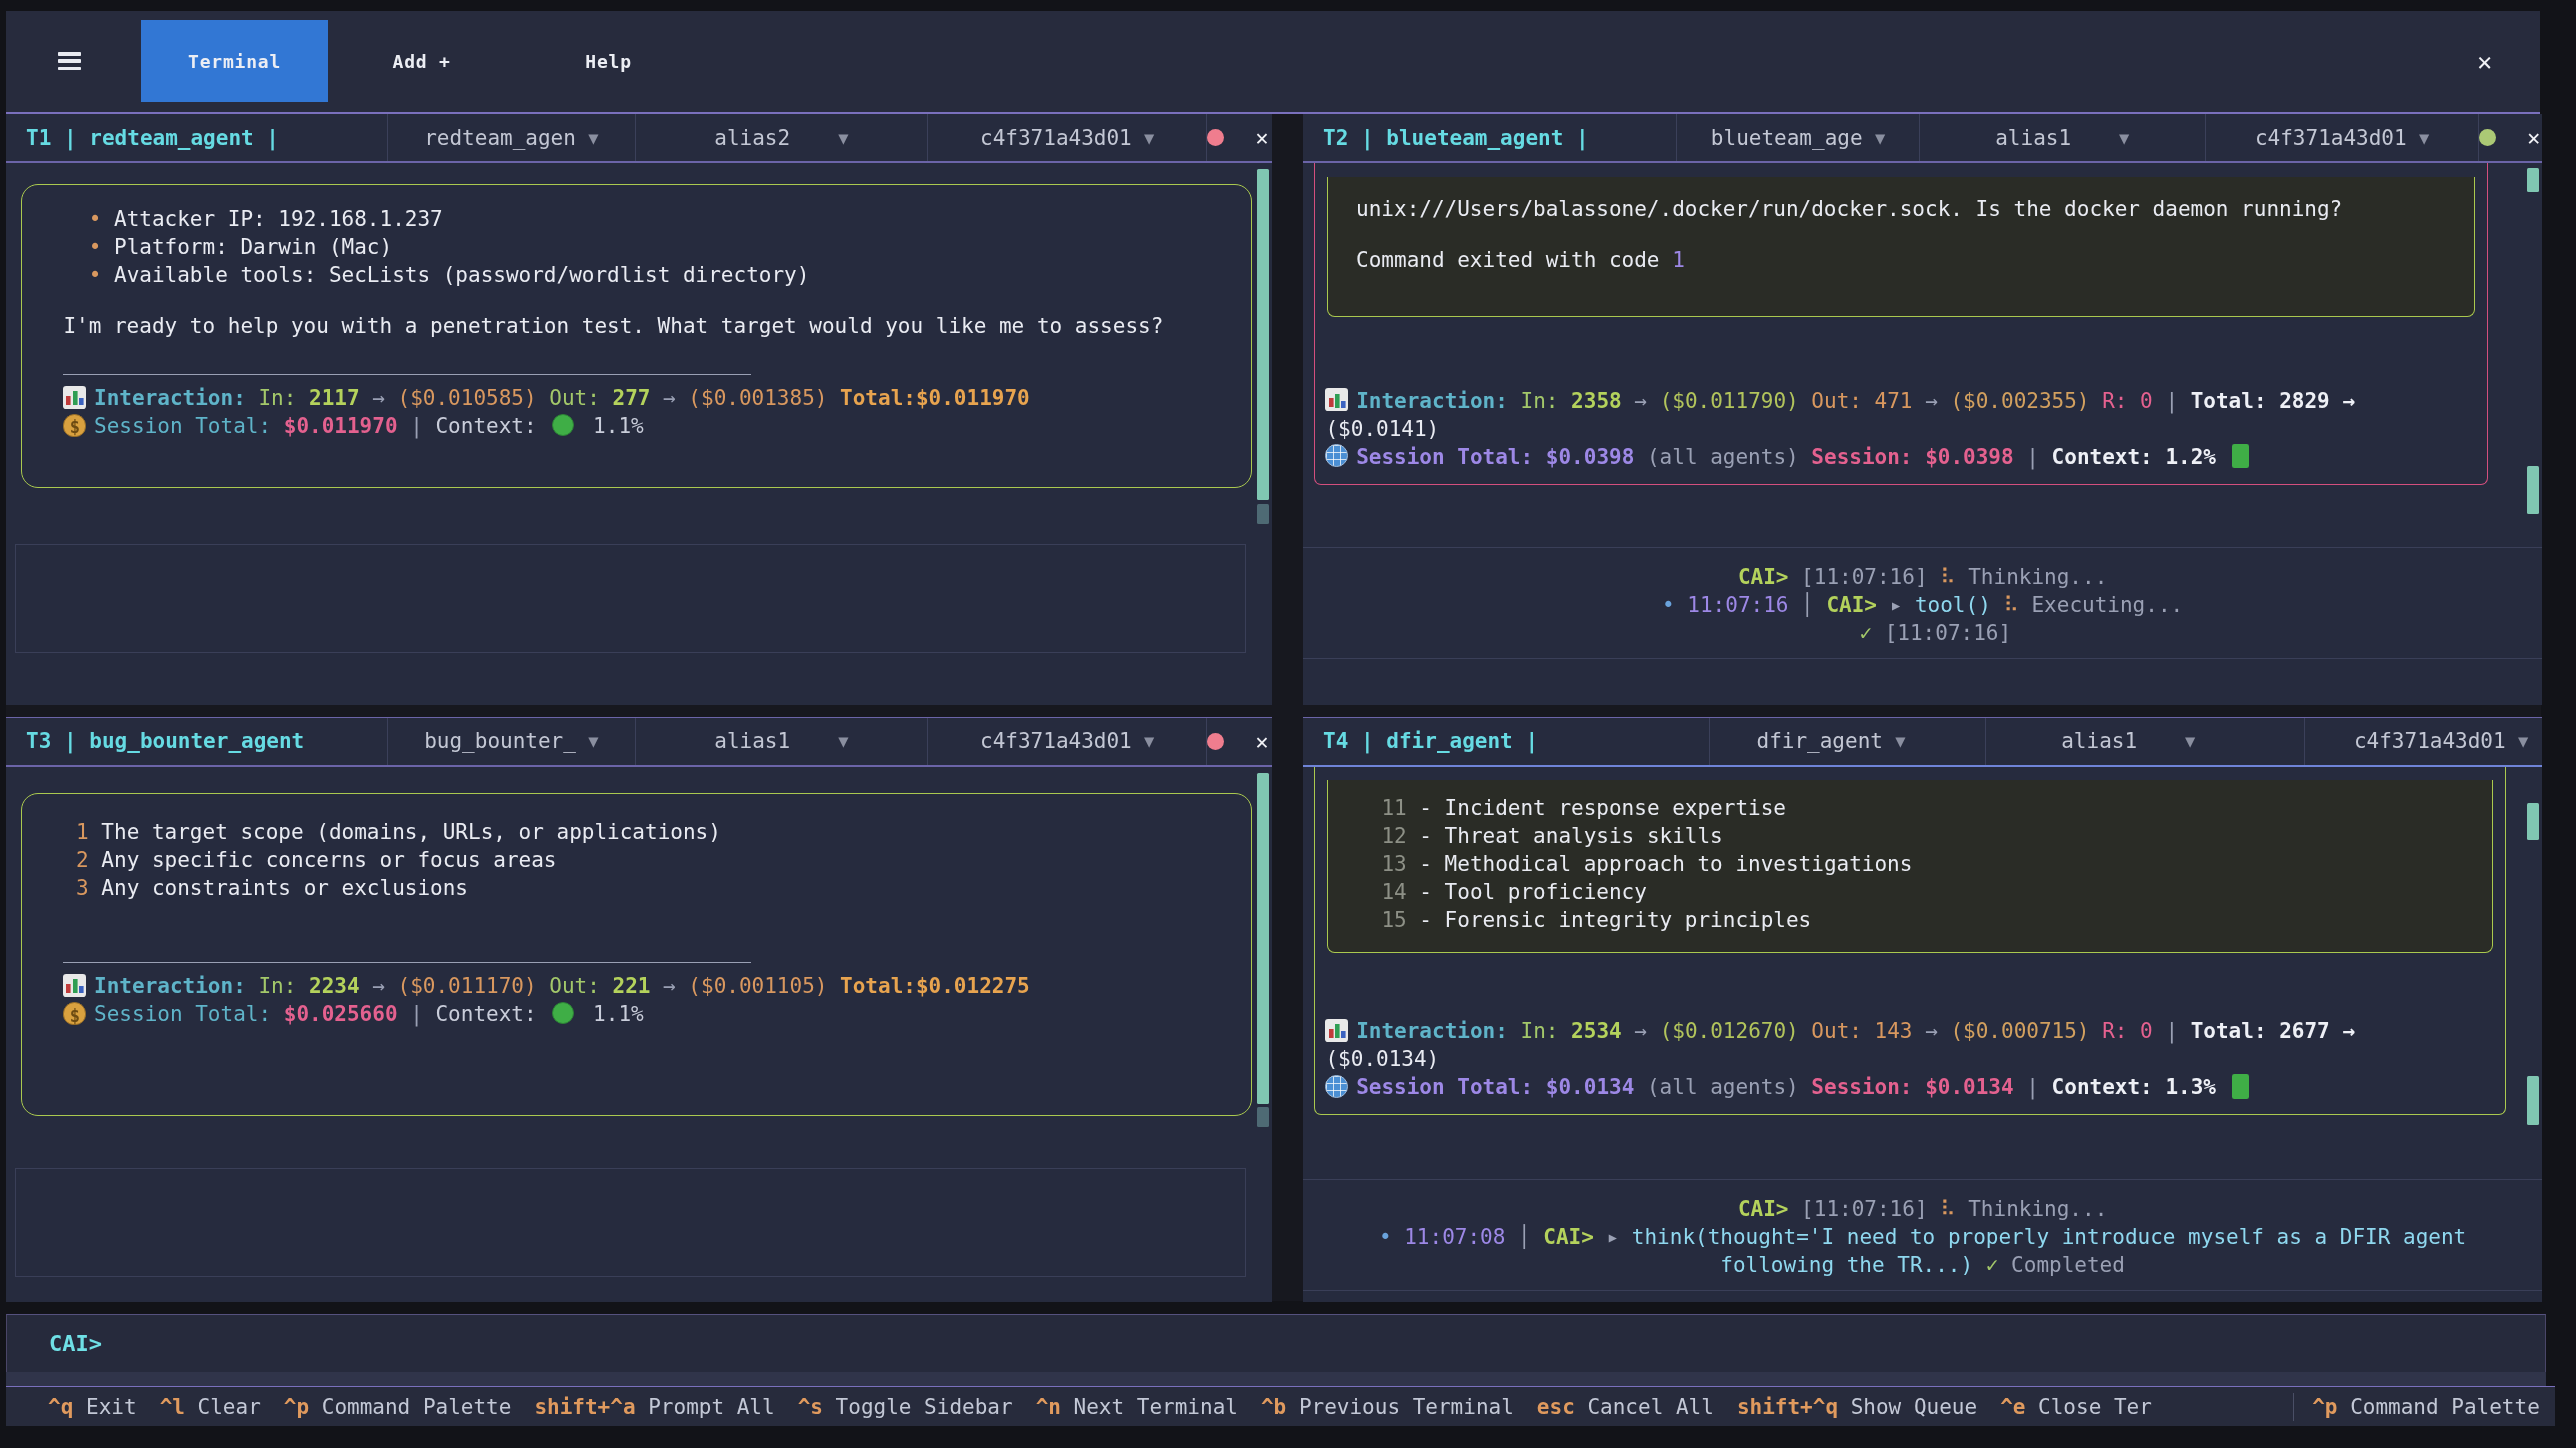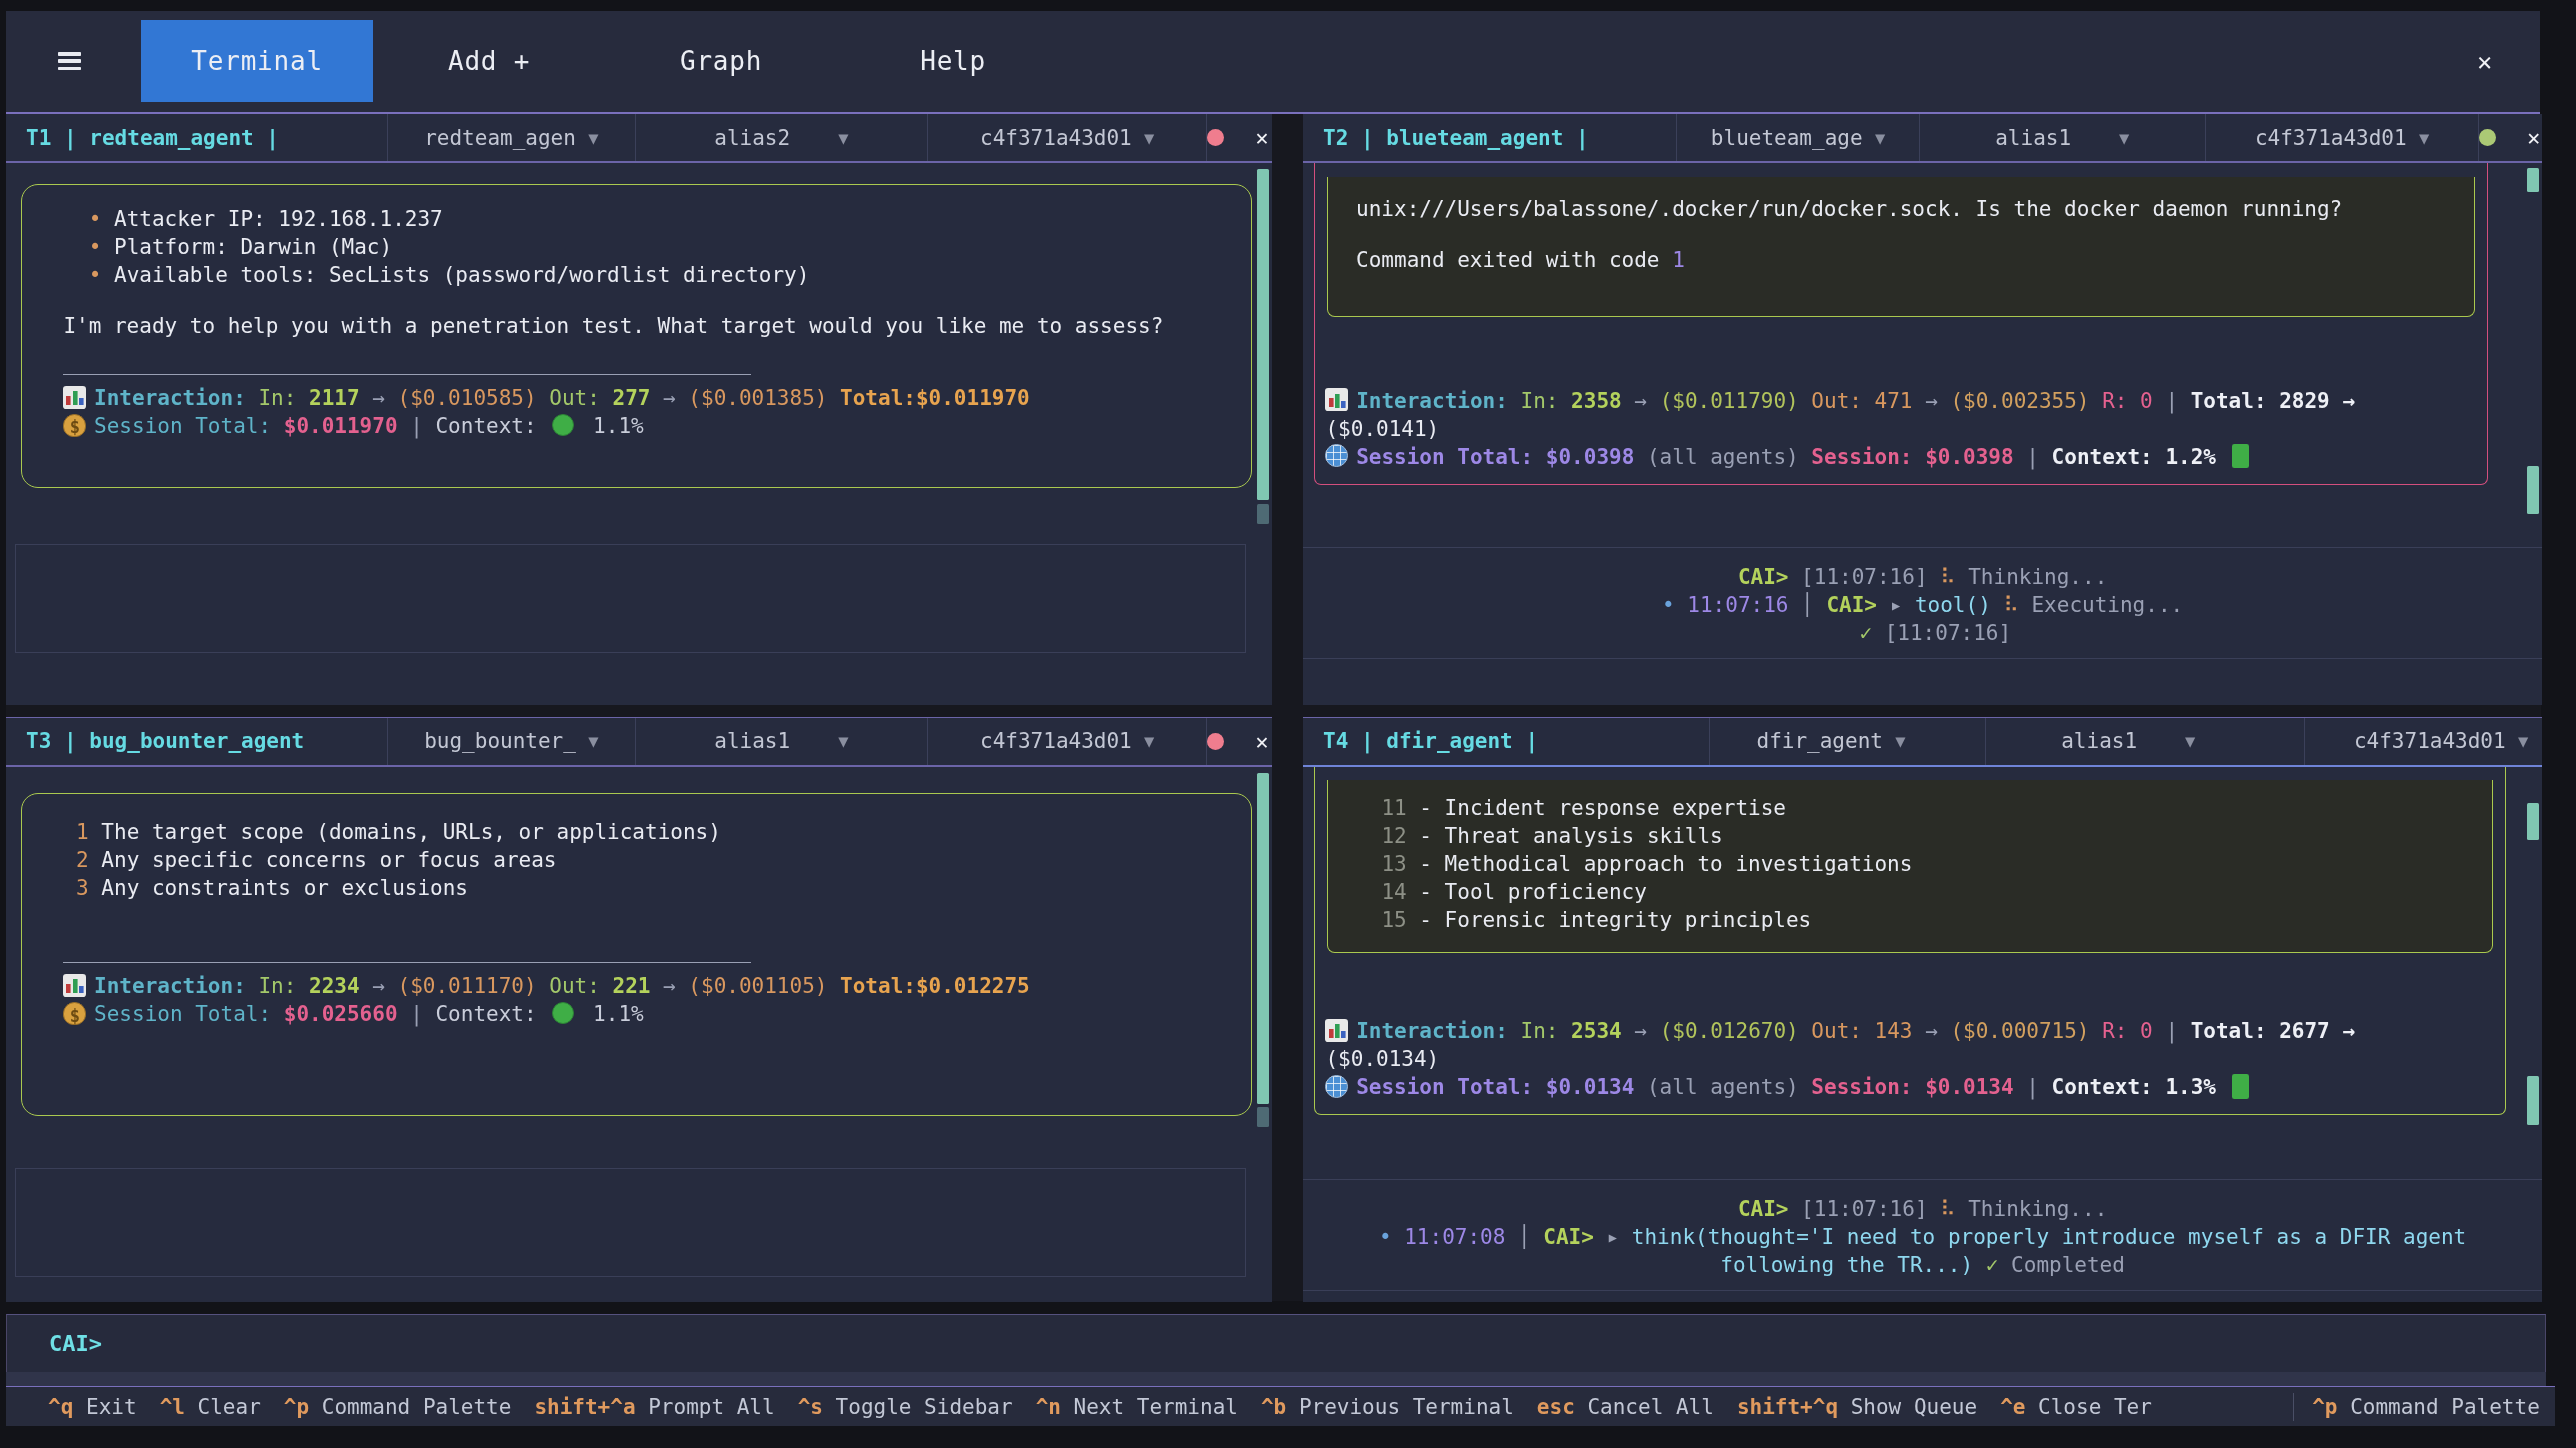--- a/index.html
+++ b/index.html
@@ -4,22 +4,22 @@
 <style>
   html,body{margin:0;padding:0;}
   body{width:2576px;height:1449px;position:relative;background:#121318;overflow:hidden;
        font-family:"DejaVu Sans Mono","Liberation Mono",monospace;color:#e9ebf2;}
   
   .navbar{position:absolute;left:6.1px;top:10.7px;width:2534px;height:101px;background:#272b3d;
           border-bottom:2.3px solid #7a70bd;display:flex;align-items:center;}
   .hamburger{width:23px;height:18.4px;margin-left:52px;display:flex;flex-direction:column;justify-content:space-between;cursor:pointer;}
   .hamburger span{display:block;height:3.8px;background:#e9ebf2;border-radius:0.8px;}
   .tabs{display:flex;margin-left:60px;height:100%;align-items:center;}
-  .tab{width:232px;height:82px;display:flex;align-items:center;justify-content:center;
-       font-size:26px;font-weight:400;color:#eceef4;letter-spacing:0.8px;}
+  .tab{width:187px;height:82px;display:flex;align-items:center;justify-content:center;
+       font-size:18px;font-weight:700;color:#eceef4;letter-spacing:0.8px;}
   .tab.active{background:#3277d4;}
   .nav-close{margin-left:auto;margin-right:48px;font-size:24.6px;font-weight:700;color:#f2f3f7;cursor:pointer;}
   
   .grid{position:absolute;left:6.1px;top:114px;width:2535px;height:1187px;background:#17181f;
         display:grid;grid-template-columns:1266px 1239px;grid-template-rows:591px 585px;gap:11.5px 31px;}
   .pane{position:relative;background:#262b3e;display:flex;flex-direction:column;overflow:hidden;}
   .pane.row2{border-top:1.5px solid #6b64a8;}
   .phead{height:47px;flex:0 0 47px;border-bottom:2.3px solid #6b64a8;display:flex;align-items:center;font-size:21px;}
   .pane.hl .phead{border-bottom-color:#6f84d8;gap:33px;}
   .ptitle{flex:0 0 28.5%;padding-left:20px;color:#66dbe3;font-weight:700;white-space:pre;}
@@ -103,21 +103,20 @@
 
 <div class="navbar">
   <div class="hamburger">
       <span></span>
       <span></span>
       <span></span>
     </div>
   <div class="tabs">
     <div class="tab active">Terminal</div>
     <div class="tab">Add +</div>
-    <div class="tab">Graph</div>
     <div class="tab">Help</div>
   </div>
   <div class="nav-close">✕</div>
 </div>
 
 <div class="grid">
 
   <section class="pane" id="t1">
     <header class="phead">
       <span class="ptitle">T1 | redteam_agent |</span>

